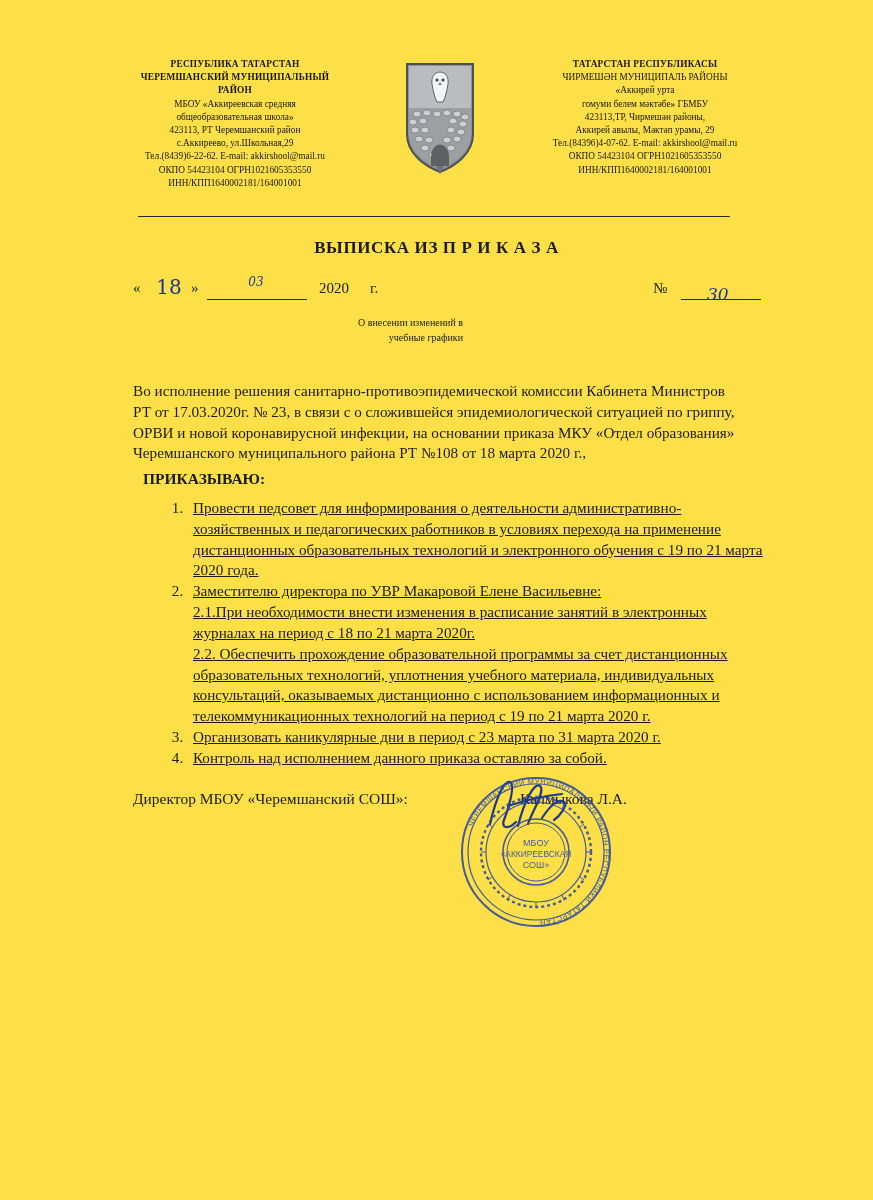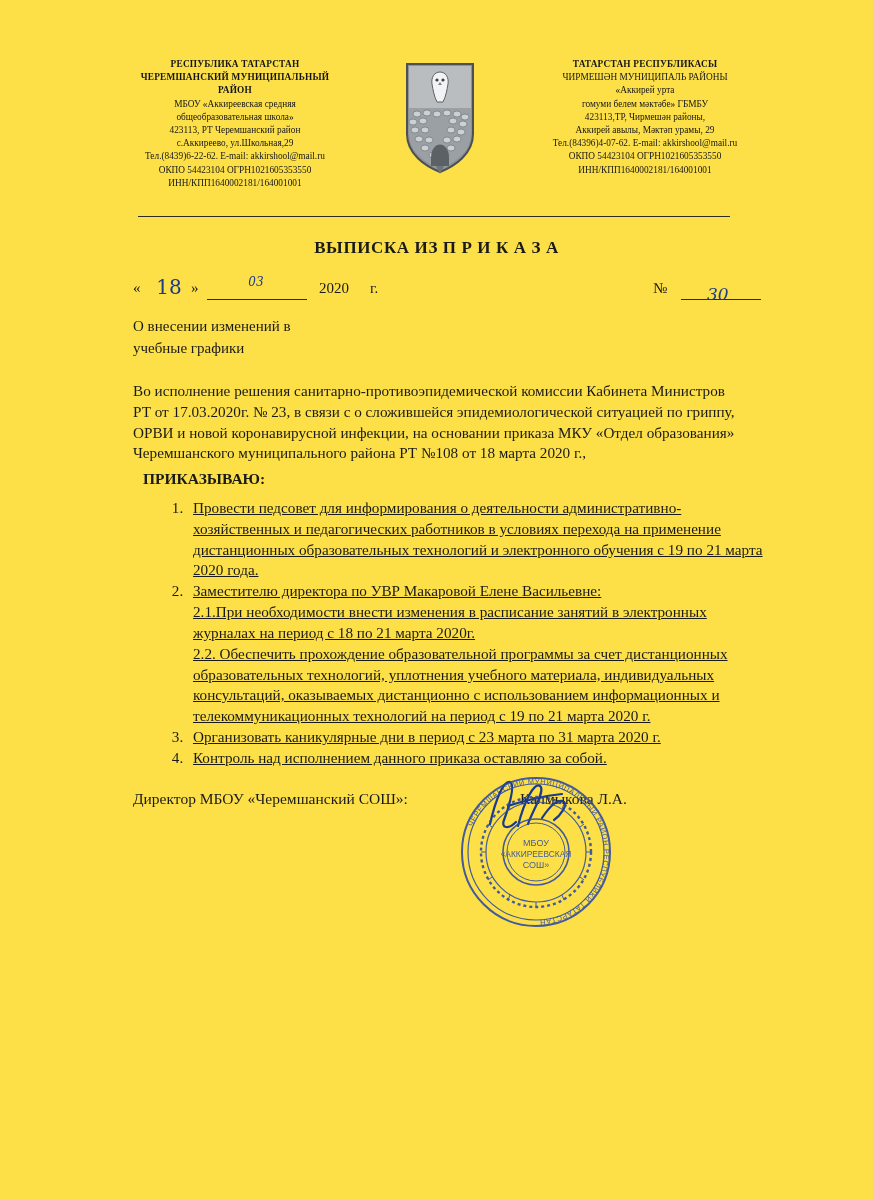--- a/index.html
+++ b/index.html
@@ -129,22 +129,23 @@
     position: absolute; left: 548px; top: 24px;
     width: 80px; height: 1px; background: #2b2b2b;
   }
 
   
   .subject {
     position: absolute;
     top: 316px;
     left: 133px;
     width: 330px;
-    font-size: 15px;
+    font-size: 10px;
     line-height: 1.45;
+    text-align: right;
   }
 
   
   .body-text {
     position: absolute;
     top: 381px;
     left: 133px;
     width: 608px;
     font-size: 15.2px;
     line-height: 1.37;

